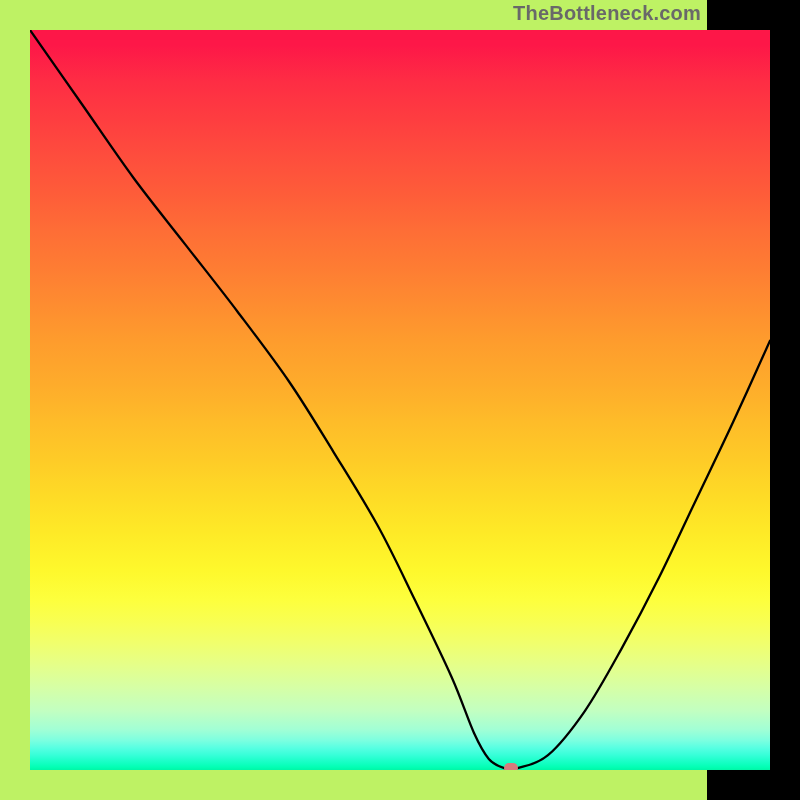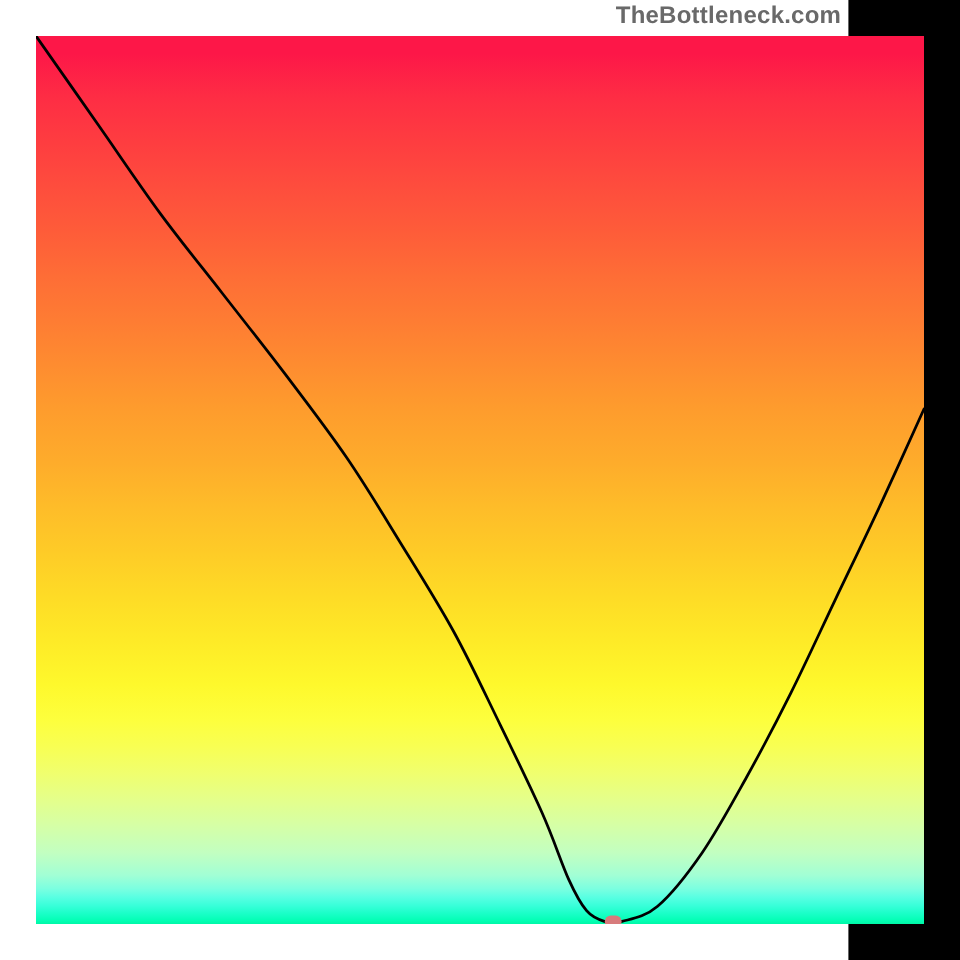--- a/index.html
+++ b/index.html
@@ -8,21 +8,21 @@
     width: 800px;
     height: 800px;
     overflow: hidden;
     background: #000;
     font-family: Arial, Helvetica, sans-serif;
   }
   .container {
     position: relative;
     width: 707px;
     height: 800px;
-    background: #ffffff;
+    background: #bef264;
   }
   .watermark {
     position: absolute;
     top: 2px;
     right: 6px;
     color: #696969;
     font-size: 20px;
     font-weight: bold;
     letter-spacing: 0.2px;
     z-index: 3;

